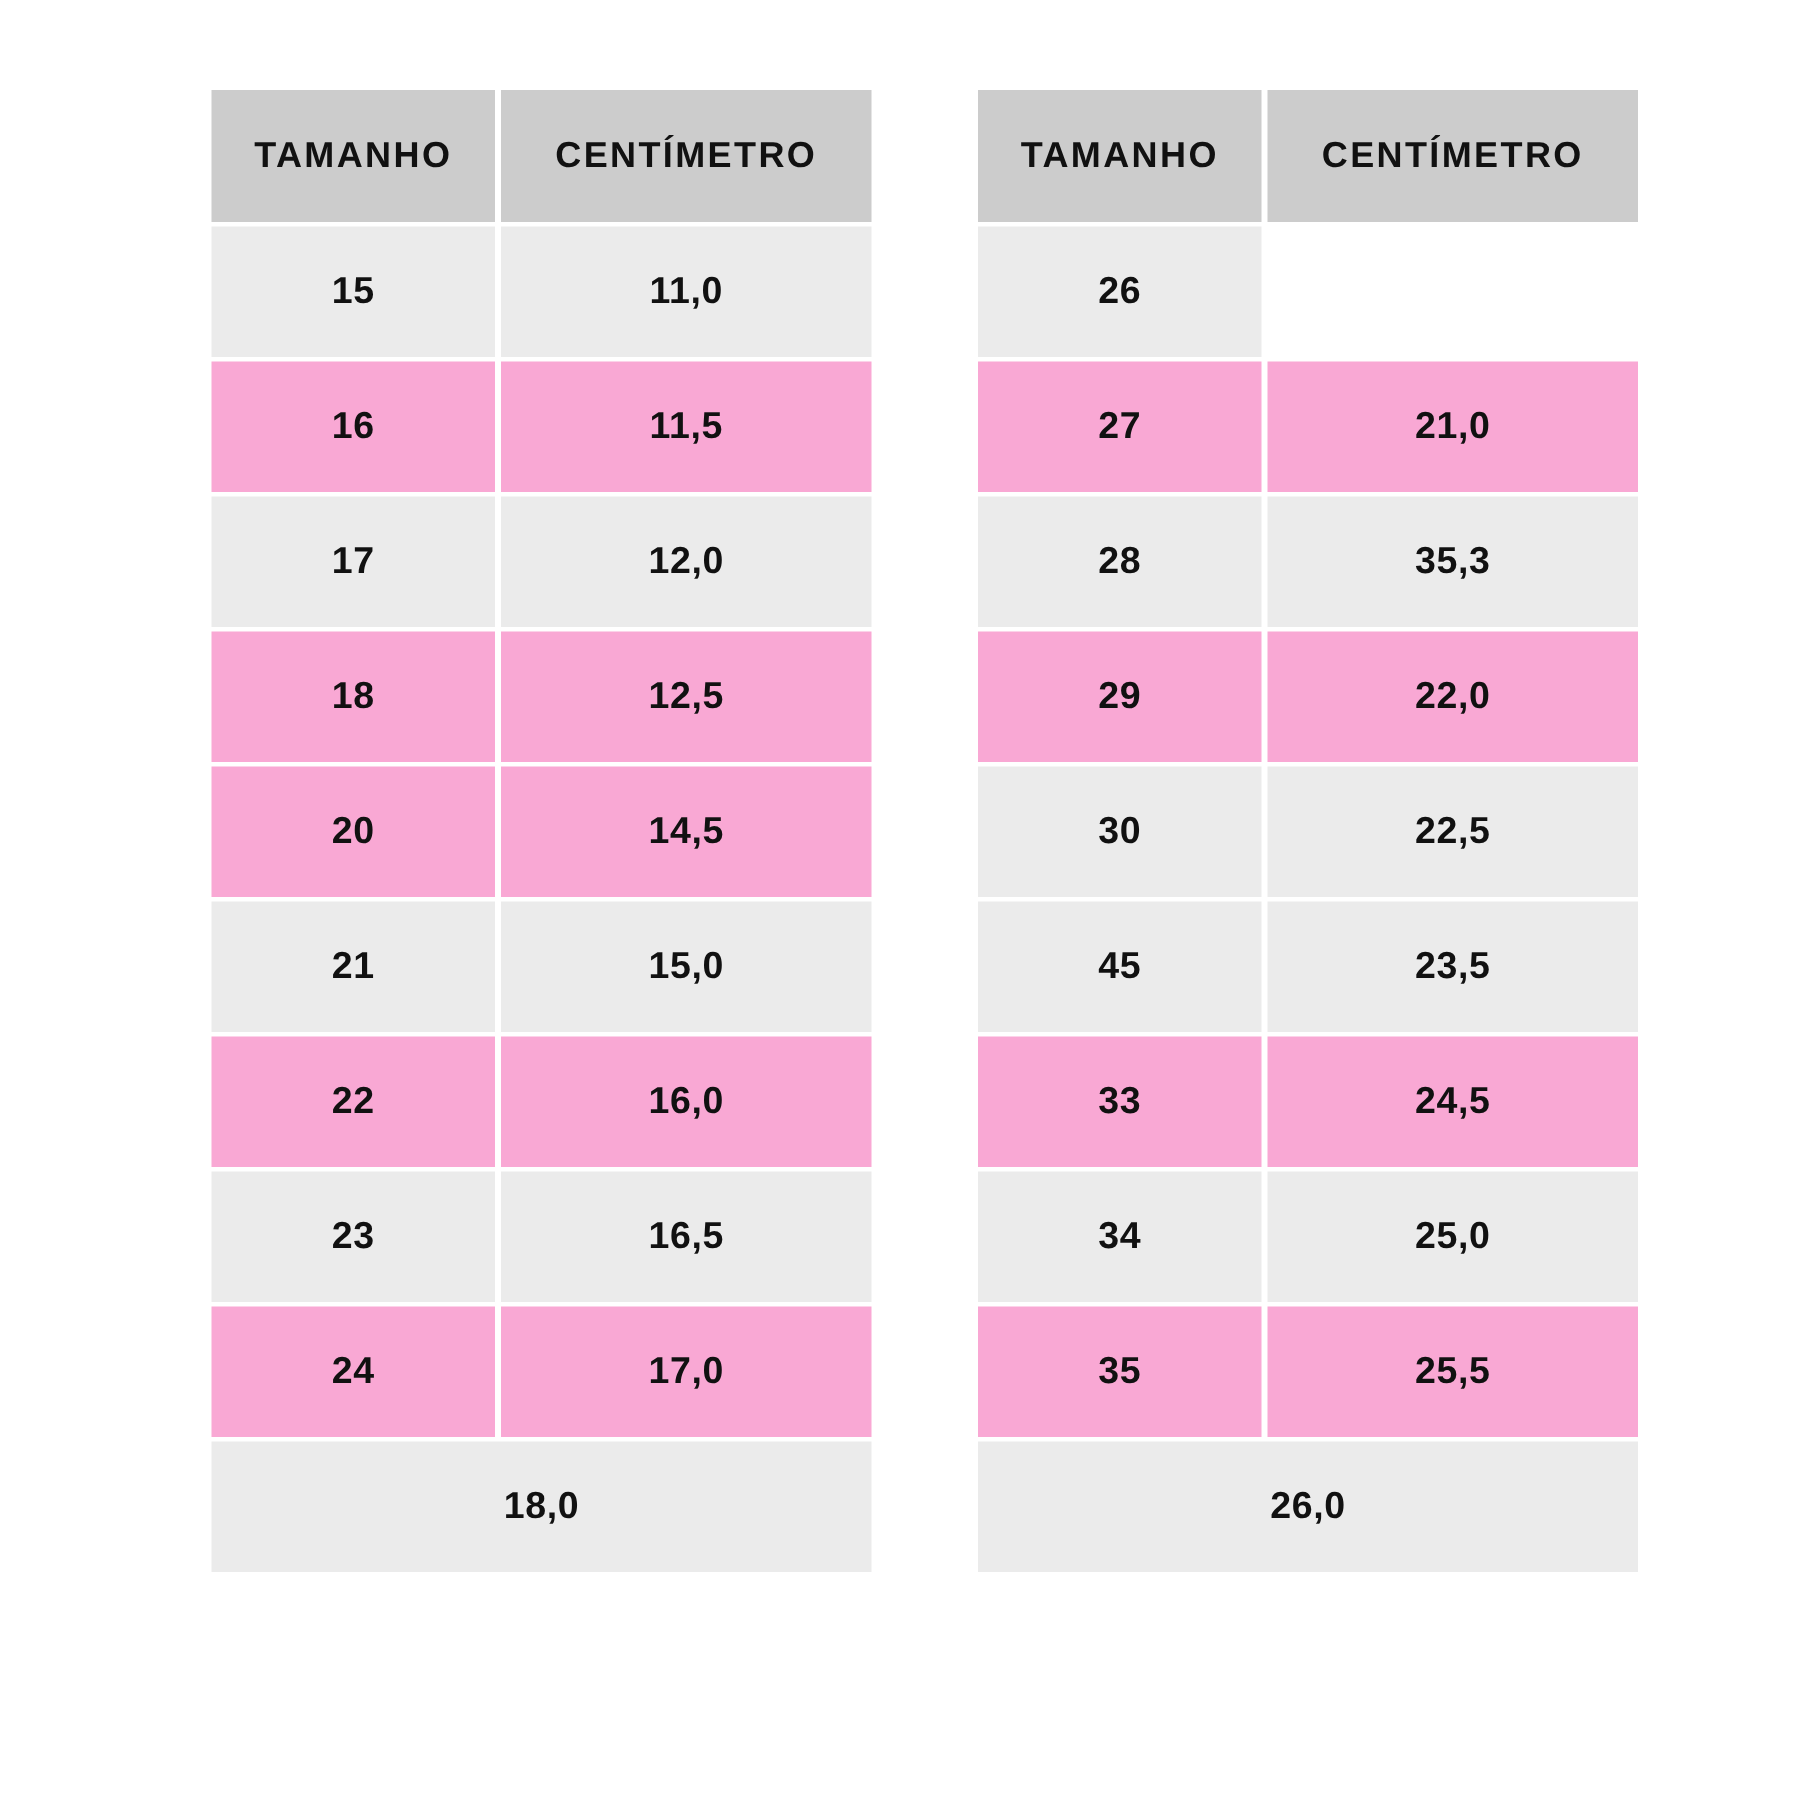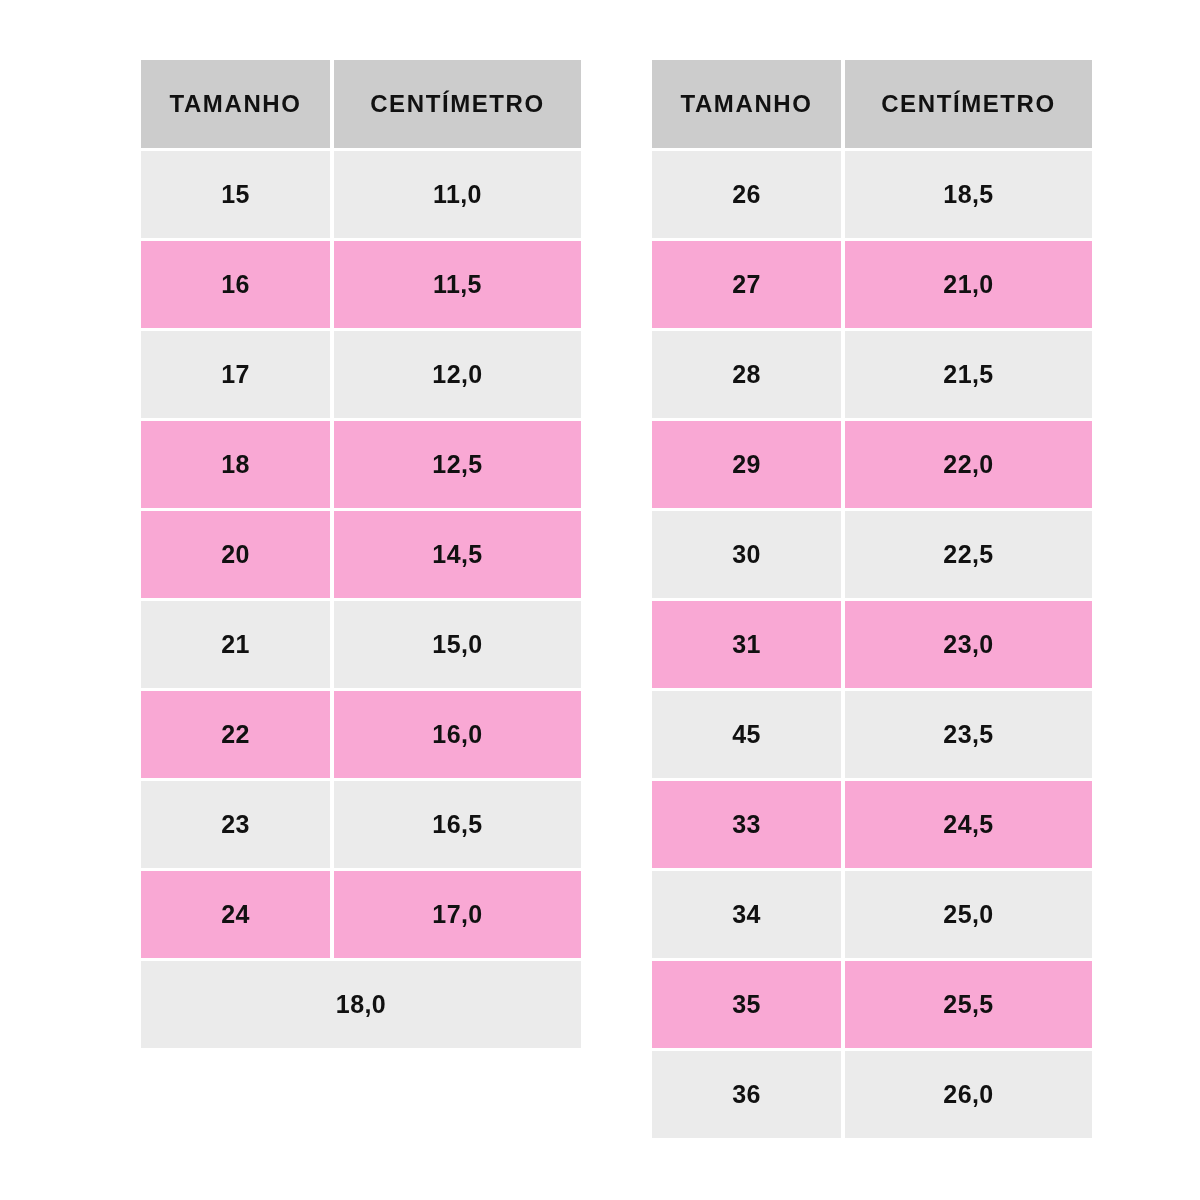--- a/index.html
+++ b/index.html
@@ -149,58 +149,52 @@
         </div>
       </div>
       <div class="size-table">
         <div class="thead-row">
           <div class="th col-size">TAMANHO</div>
           <div class="th col-value">CENTÍMETRO</div>
         </div>
         <div class="tbody">
           <div class="trow odd">
             <div class="td col-size">26</div>
-            <div class="td col-value">18,5</div>
           </div>
           <div class="trow even">
             <div class="td col-size">27</div>
             <div class="td col-value">21,0</div>
           </div>
           <div class="trow odd">
             <div class="td col-size">28</div>
-            <div class="td col-value">21,5</div>
+            <div class="td col-value">35,3</div>
           </div>
           <div class="trow even">
             <div class="td col-size">29</div>
             <div class="td col-value">22,0</div>
           </div>
           <div class="trow odd">
             <div class="td col-size">30</div>
             <div class="td col-value">22,5</div>
           </div>
-          <div class="trow even">
-            <div class="td col-size">31</div>
-            <div class="td col-value">23,0</div>
-          </div>
           <div class="trow odd">
             <div class="td col-size">45</div>
             <div class="td col-value">23,5</div>
           </div>
           <div class="trow even">
             <div class="td col-size">33</div>
             <div class="td col-value">24,5</div>
           </div>
           <div class="trow odd">
             <div class="td col-size">34</div>
             <div class="td col-value">25,0</div>
           </div>
           <div class="trow even">
             <div class="td col-size">35</div>
             <div class="td col-value">25,5</div>
           </div>
           <div class="trow odd">
-            <div class="td col-size">36</div>
             <div class="td col-value">26,0</div>
           </div>
         </div>
       </div>
     </div>
 </div>
 
 </body></html>

